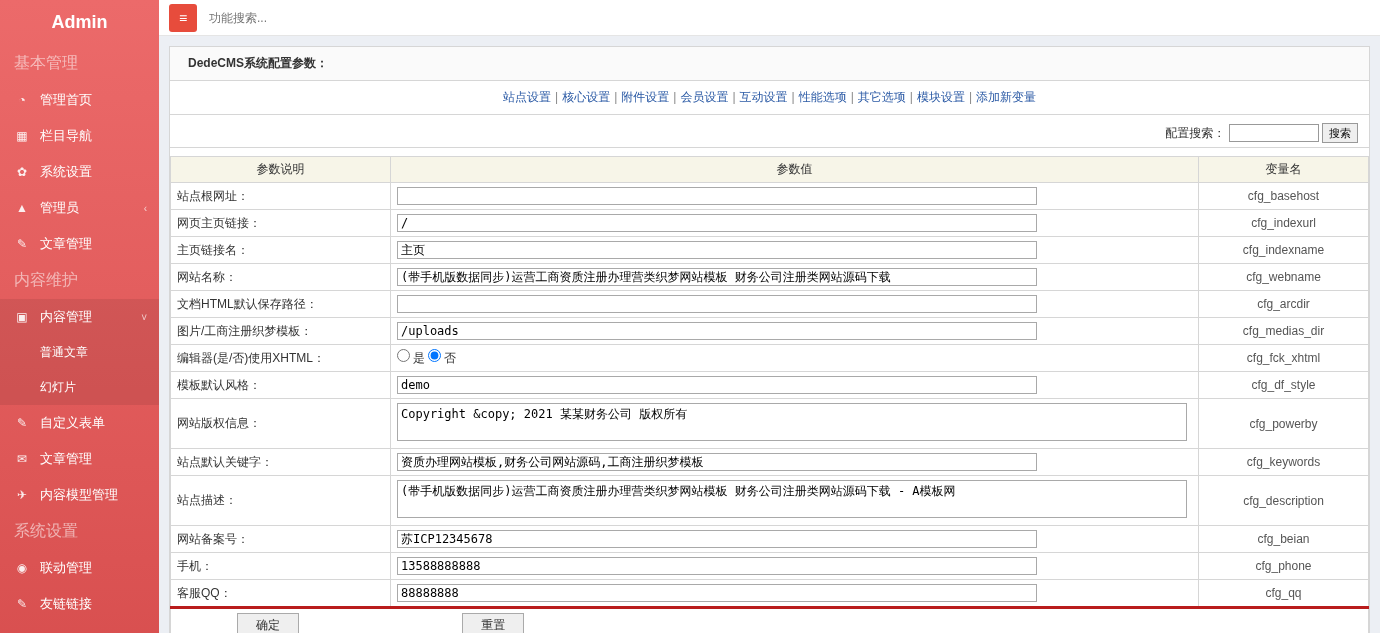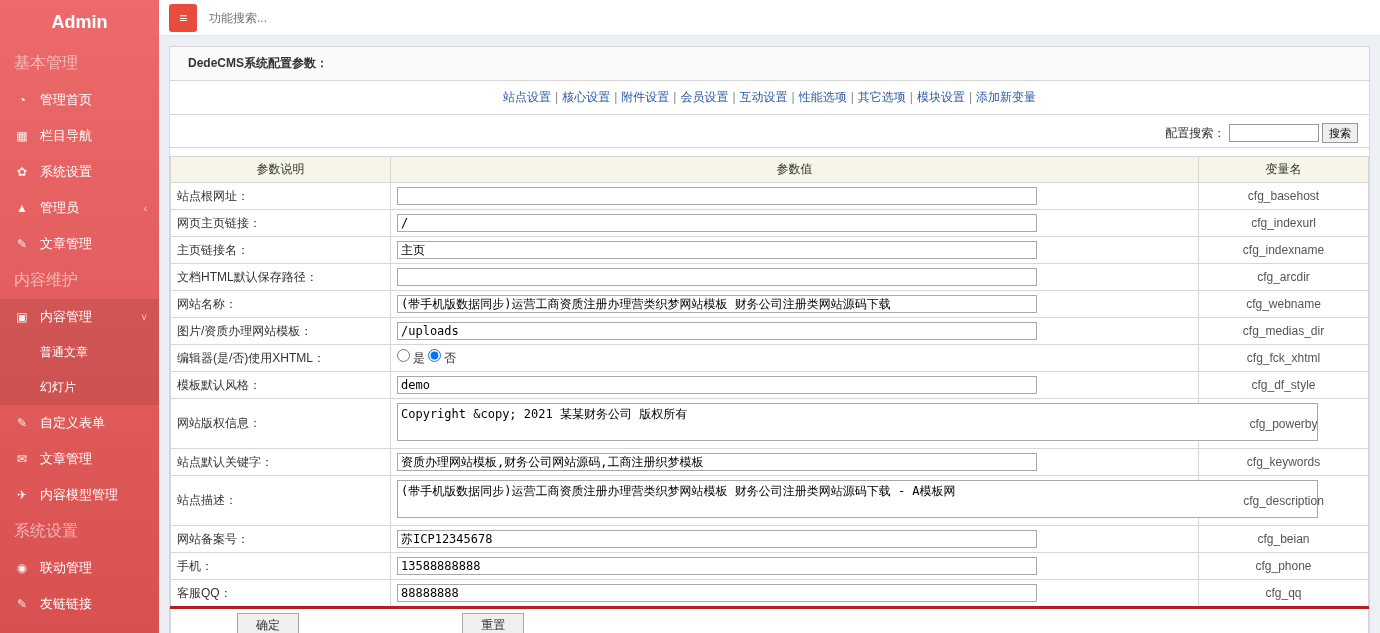--- a/index.html
+++ b/index.html
@@ -33,21 +33,21 @@
 .searchbar { text-align: right; padding: 4px 11px; border-bottom:1px solid #d6d6d6;}
 .searchbar input[type=text]{ width: 90px; height:18px; font-size:11px; border:1px solid #999; padding:0 2px;}
 .searchbar button{ height:20px; font-size:11px; padding:0 6px; border:1px solid #999; background:#efefef; cursor:pointer;}
 
 table.cfg { width: 100%; border-collapse: collapse; table-layout: fixed; margin-top: 8px;}
 table.cfg th, table.cfg td { border: 1px solid #d6d6d6; padding: 4px 6px; font-size: 12px; vertical-align: middle;}
 table.cfg th { background: #f7f5e8; font-weight: normal; text-align: center;}
 table.cfg td.label { text-align: left; width: 220px;}
 table.cfg td.varname { text-align: center; width: 170px; color:#555;}
 table.cfg td.val input[type=text]{ width: 640px; height: 18px; font-size: 12px; border:1px solid #a9a9a9; padding:1px 3px; font-family: SimSun, monospace;}
-table.cfg td.val textarea{ width: 921px; height: 38px; font-size: 12px; border:1px solid #a9a9a9; padding:2px 3px; font-family: SimSun, monospace; resize:none;}
+table.cfg td.val textarea{ width: 790px; height: 38px; font-size: 12px; border:1px solid #a9a9a9; padding:2px 3px; font-family: SimSun, monospace; resize:none;}
 table.cfg td.val .radio-lbl{ font-family: SimSun;}
 
 .btnrow td { padding: 8px 6px;}
 .btn { display:inline-block; padding: 3px 18px; border:1px solid #aaa; background:#efefef; font-size:12px; cursor:pointer; margin-right: 80px; margin-left: 80px;}
 .btn:first-child{ margin-left: 60px;}
 </style>
 </head>
 <body>
 
 <div class="layout">
@@ -153,31 +153,31 @@
                 <td class="label">网页主页链接：</td>
                 <td class="val"><input type="text" value="/" style=""></td>
                 <td class="varname">cfg_indexurl</td>
               </tr>
               <tr>
                 <td class="label">主页链接名：</td>
                 <td class="val"><input type="text" value="主页" style=""></td>
                 <td class="varname">cfg_indexname</td>
               </tr>
               <tr>
+                <td class="label">网站名称：</td>
+                <td class="val"><input type="text" value="(带手机版数据同步)运营工商资质注册办理营类织梦网站模板 财务公司注册类网站源码下载" style=""></td>
+                <td class="varname">cfg_webname</td>
+              </tr>
+              <tr>
                 <td class="label">文档HTML默认保存路径：</td>
                 <td class="val"><input type="text" style=""></td>
                 <td class="varname">cfg_arcdir</td>
               </tr>
               <tr>
-                <td class="label">网站名称：</td>
-                <td class="val"><input type="text" value="(带手机版数据同步)运营工商资质注册办理营类织梦网站模板 财务公司注册类网站源码下载" style=""></td>
-                <td class="varname">cfg_webname</td>
-              </tr>
-              <tr>
-                <td class="label">图片/资质办理网站模板：</td>
+                <td class="label">图片/工商注册织梦模板：</td>
                 <td class="val"><input type="text" value="/uploads" style=""></td>
                 <td class="varname">cfg_medias_dir</td>
               </tr>
               <tr>
                 <td class="label">编辑器(是/否)使用XHTML：</td>
                 <td class="val"><input type="radio" name="cfg_fck_xhtml" style=""><span class="radio-lbl"> 是 </span><input type="radio" name="cfg_fck_xhtml" checked="" style=""><span class="radio-lbl"> 否</span></td>
                 <td class="varname">cfg_fck_xhtml</td>
               </tr>
               <tr>
                 <td class="label">模板默认风格：</td>

